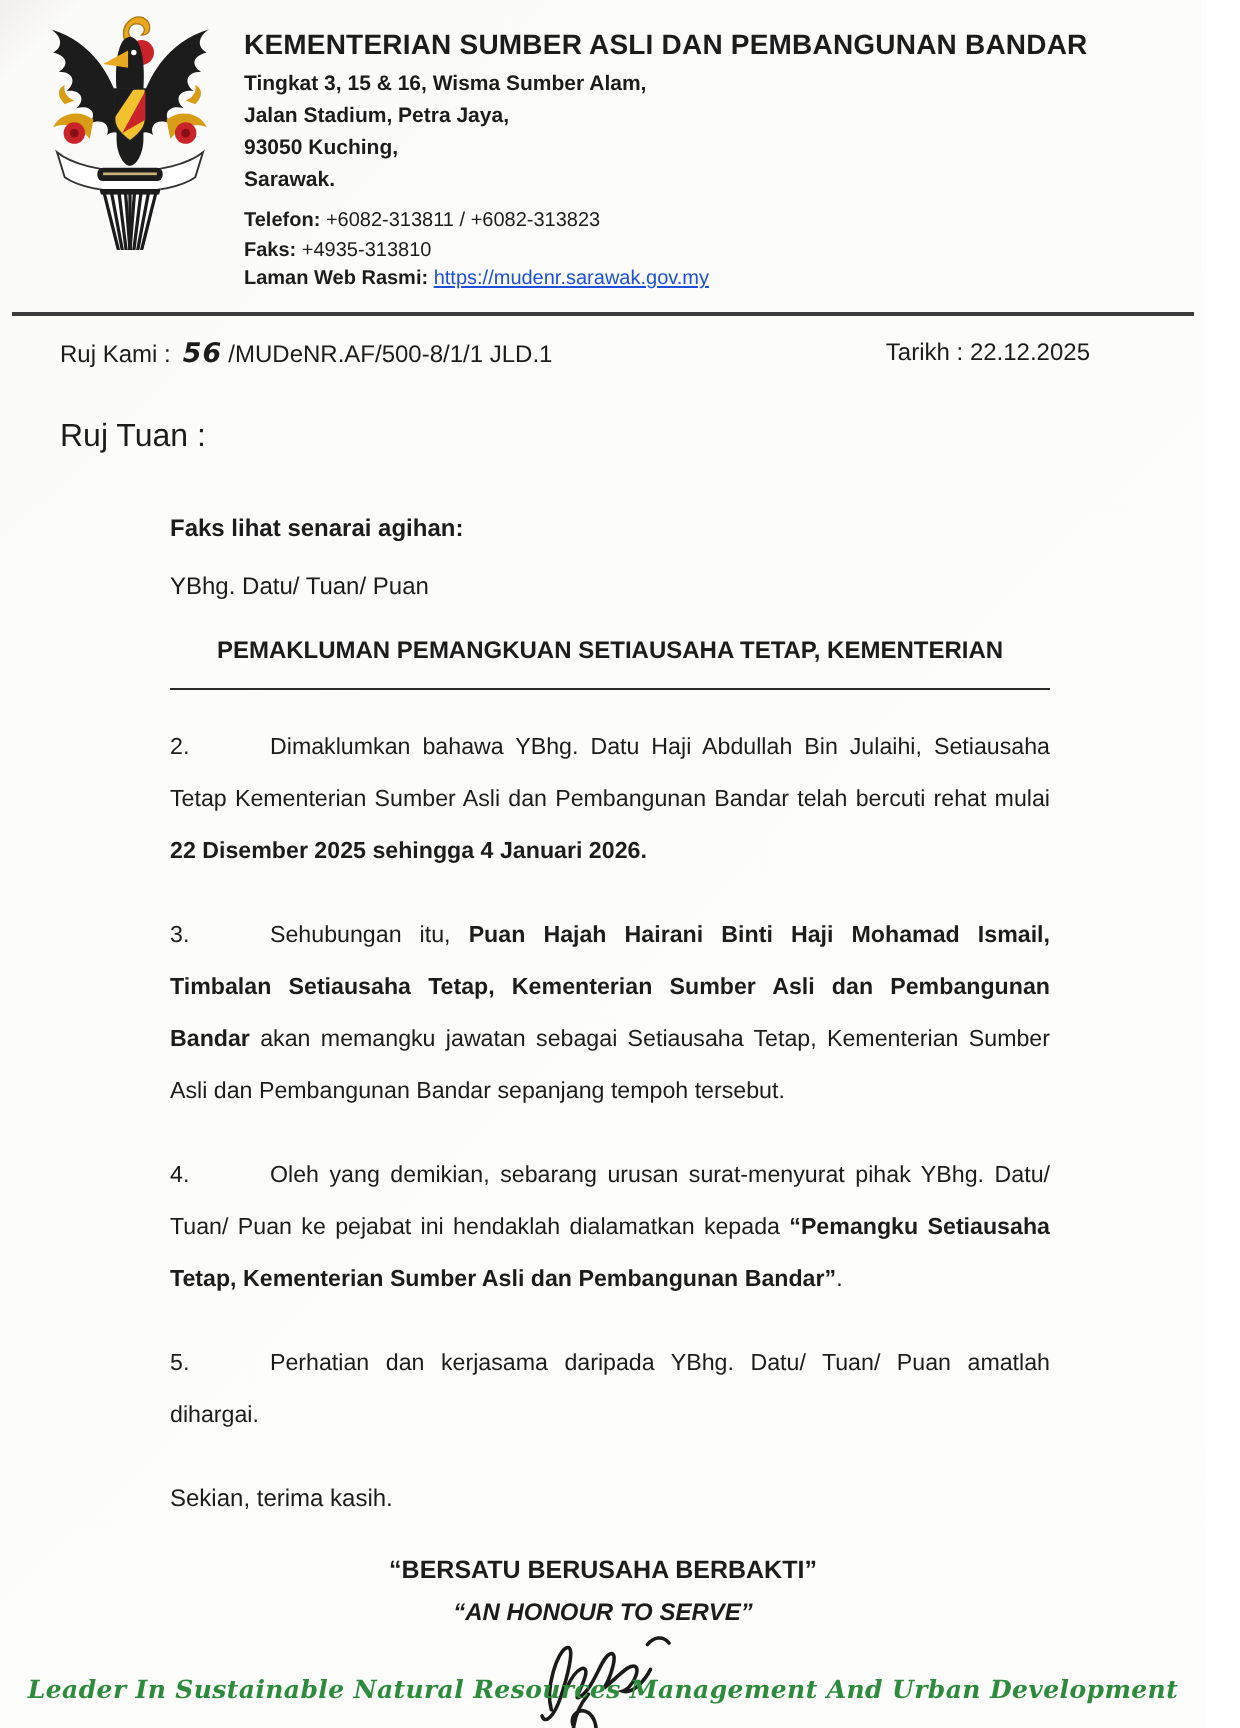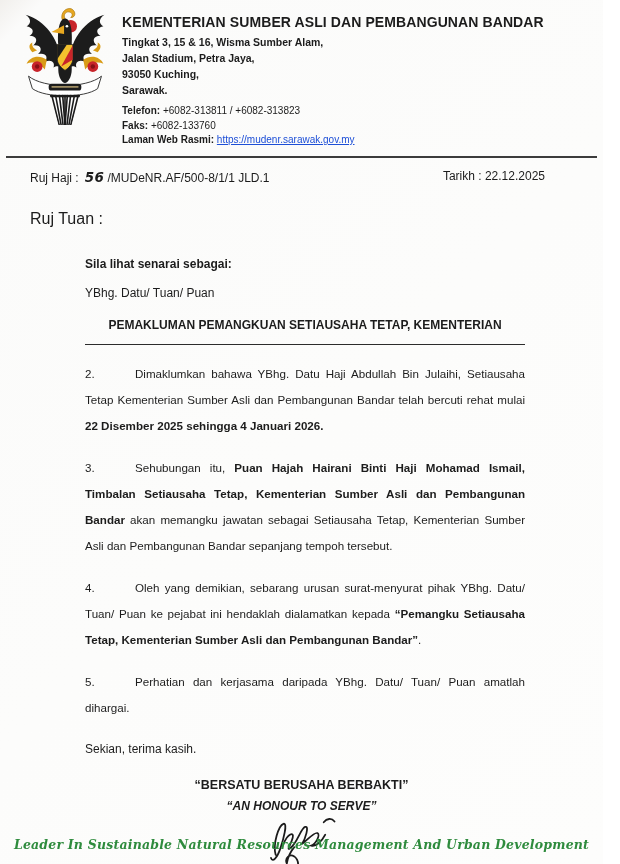--- a/index.html
+++ b/index.html
@@ -112,38 +112,38 @@
     </span>
     <div class="ministry">KEMENTERIAN SUMBER ASLI DAN PEMBANGUNAN BANDAR</div>
     <div class="addr">
       <div>Tingkat 3, 15 &amp; 16, Wisma Sumber Alam,</div>
       <div>Jalan Stadium, Petra Jaya,</div>
       <div>93050 Kuching,</div>
       <div>Sarawak.</div>
     </div>
     <div class="contact">
       <div><b>Telefon:</b> <span>+6082-313811 / +6082-313823</span></div>
-      <div><b>Faks:</b> <span>+6082-133760</span></div>
+      <div><b>Faks:</b> <span>+4935-313810</span></div>
       <div><b>Laman Web Rasmi:</b> <a href="#" class="weblink">https://mudenr.sarawak.gov.my</a></div>
     </div>
   </div>
   <hr class="header-rule">
 
   <div class="ref-row">
     <span>
-      <span>Ruj Haji :</span><span class="handwritten">56</span><span>/MUDeNR.AF/500-8/1/1 JLD.1</span>
+      <span>Ruj Kami :</span><span class="handwritten">56</span><span>/MUDeNR.AF/500-8/1/1 JLD.1</span>
     </span>
     <span>
       <span>Tarikh :</span> <span>22.12.2025</span>
     </span>
   </div>
   <div class="ruj-tuan">Ruj Tuan :</div>
 
   <div class="body-block">
-    <div class="dist-note">Sila lihat senarai sebagai:</div>
+    <div class="dist-note">Faks lihat senarai agihan:</div>
     <div class="salutation">YBhg. Datu/ Tuan/ Puan</div>
 
     <div class="subject">
       <div>PEMAKLUMAN PEMANGKUAN SETIAUSAHA TETAP, KEMENTERIAN</div>
     </div>
 
 
     <p class="para">
       <span class="num">2.</span><span>Dimaklumkan bahawa YBhg. Datu Haji Abdullah Bin Julaihi, Setiausaha Tetap Kementerian Sumber Asli dan Pembangunan Bandar telah bercuti rehat mulai </span><b>22 Disember 2025 sehingga 4 Januari 2026.</b>
     </p>

